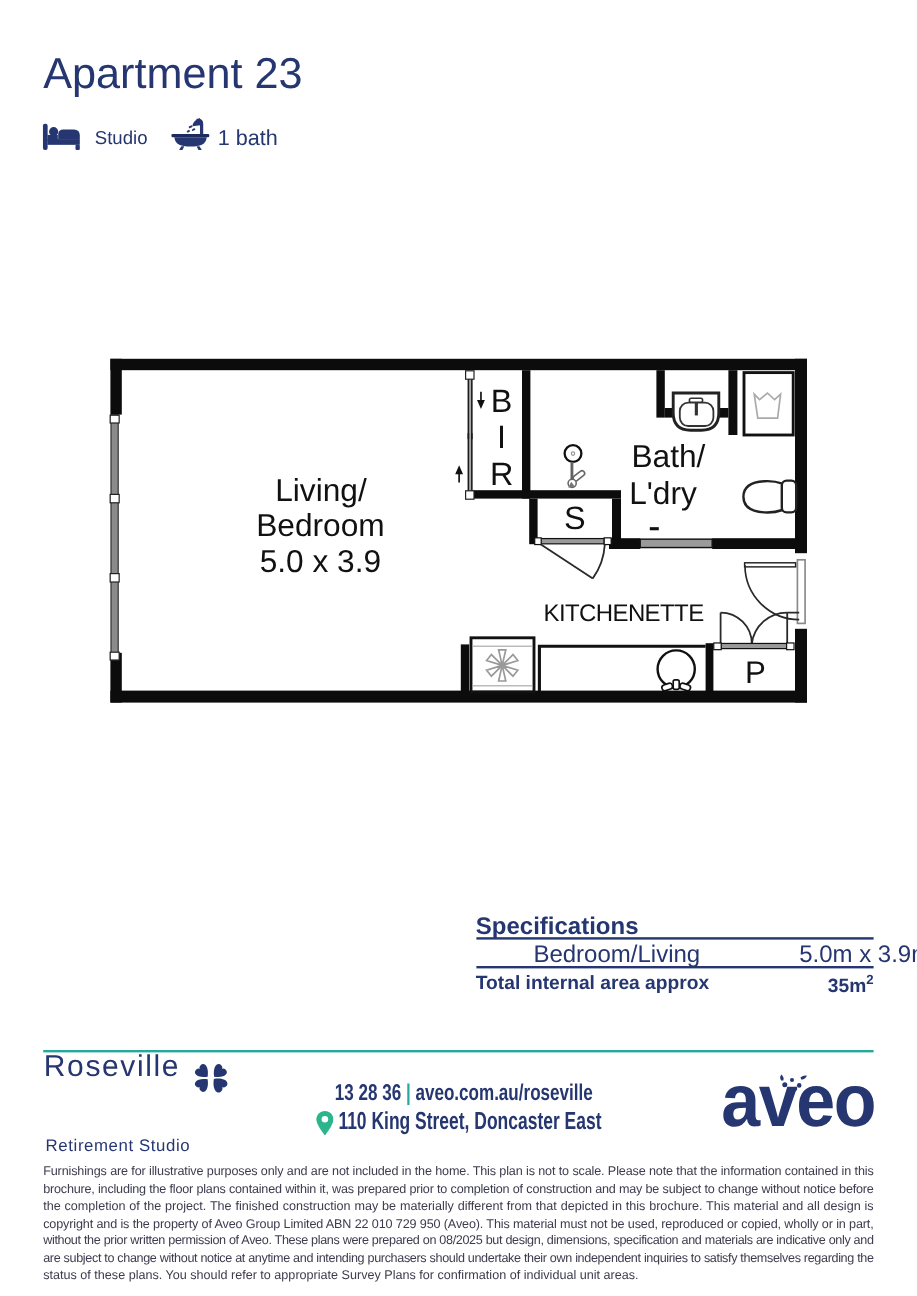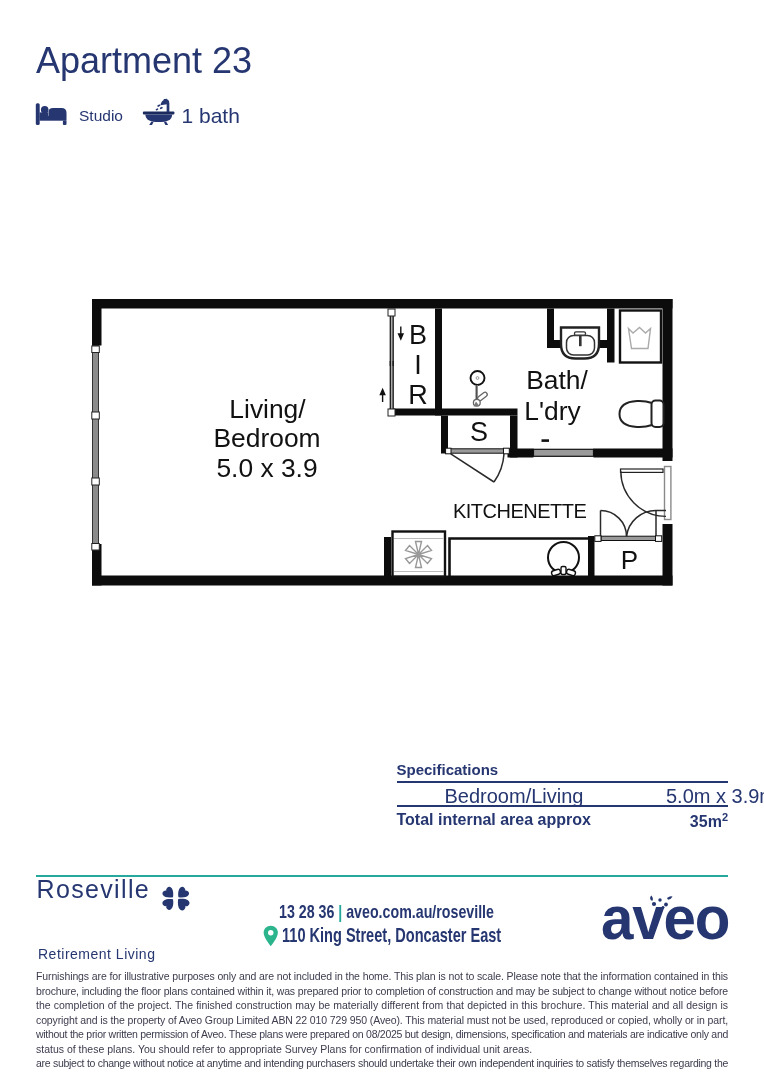--- a/index.html
+++ b/index.html
@@ -28,21 +28,21 @@
       <path d="M151.2 121.8 L149.2 125 L152 125 L153.6 121.8 Z"></path>
       <path d="M166.2 121.8 L168.2 125 L165.4 125 L163.8 121.8 Z"></path>
       <path d="M168 112 L168 103.3 Q168 100.4 165.2 100.4 L163.8 100.4" stroke="#253671" stroke-width="2.7" fill="none"></path>
       <path d="M166.6 98.4 L167 104.3 L160.4 105.3 Q160.8 100.4 166.6 98.4 Z"></path>
       <rect x="157.2" y="104.8" width="3.2" height="1.7" rx="0.8" transform="rotate(-28 158.8 105.6)"></rect>
       <rect x="159.8" y="107.2" width="3" height="1.6" rx="0.8" transform="rotate(-28 161.3 108)"></rect>
       <rect x="155.6" y="108.6" width="2.8" height="1.6" rx="0.8" transform="rotate(-28 157 109.4)"></rect>
     </g>
   </svg>
   <div class="abs navy" style="left:79px;top:107.7px;font-size:15.5px;line-height:15.5px;">Studio</div>
-  <div class="abs navy" style="left:181.5px;top:107.7px;font-size:21px;line-height:15.5px;">1 bath</div>
+  <div class="abs navy" style="left:181.5px;top:107.7px;font-size:18px;line-height:15.5px;">1 bath</div>
 
   <svg class="abs" style="left:0;top:0;" width="764" height="700" viewBox="0 0 764 700">
     <g fill="#0c0c0c" stroke="none">
 
       <rect x="92" y="299" width="580.5" height="9.5"></rect>
       <rect x="92" y="575.5" width="580.5" height="10"></rect>
       <rect x="92" y="299" width="9.5" height="46.5"></rect>
       <rect x="92" y="544" width="9.5" height="41.5"></rect>
       <rect x="662.5" y="299" width="10" height="162"></rect>
       <rect x="662.5" y="524" width="10" height="61.5"></rect>
@@ -166,41 +166,41 @@
       <text x="418" y="373.5" font-size="27" text-anchor="middle">I</text>
       <text x="418" y="403.8" font-size="27" text-anchor="middle">R</text>
       <text x="479" y="440.7" font-size="27" text-anchor="middle">S</text>
       <text x="557" y="388.9" font-size="26.4" text-anchor="middle">Bath/</text>
       <text x="552.5" y="420.1" font-size="26.4" text-anchor="middle">L'dry</text>
       <text x="519.6" y="517.8" font-size="20" letter-spacing="-0.5" text-anchor="middle">KITCHENETTE</text>
       <text x="629.5" y="568.8" font-size="26" text-anchor="middle">P</text>
     </g>
   </svg>
 
-  <div class="abs navy" style="left:396.5px;top:761px;font-size:15px;font-weight:bold;">Specifications</div>
+  <div class="abs navy" style="left:396.5px;top:761px;font-size:20px;font-weight:bold;">Specifications</div>
   <div class="abs" style="left:396.5px;top:780.5px;width:331.5px;height:2.2px;background:#253671;"></div>
   <div class="abs navy" style="left:396.5px;top:785px;width:331.5px;font-size:20px;margin-left:48px;">Bedroom/Living<span style="float:right;">5.0m x 3.9m</span></div>
   <div class="abs" style="left:396.5px;top:804.8px;width:331.5px;height:2.6px;background:#253671;"></div>
   <div class="abs navy" style="left:396.5px;top:811px;width:331.5px;font-size:16px;font-weight:bold;">Total internal area approx<span style="float:right;text-align:right;">35m<sup style="font-size:11px;">2</sup></span></div>
 
   <div class="abs" style="left:36px;top:875px;width:692px;height:2px;background:#27a89d;"></div>
 
   <svg class="abs" style="left:158px;top:884px;" width="36" height="28" viewBox="0 0 36 28">
     <defs>
       <path id="pt" d="M0 5.2 C -5.8 0.5, -5.2 -4.6, -1.9 -4.3 C -0.6 -4.2, 0 -3.3, 0 -2.7 C 0 -3.3, 0.6 -4.2, 1.9 -4.3 C 5.2 -4.6, 5.8 0.5, 0 5.2 Z"></path>
     </defs>
     <g fill="#253671">
       <use href="#pt" transform="translate(10.8,9.1) rotate(-45) scale(1.28,1.15)"></use>
       <use href="#pt" transform="translate(24.7,9.1) rotate(45) scale(1.28,1.15)"></use>
       <use href="#pt" transform="translate(10.8,19.6) rotate(-135) scale(1.28,1.15)"></use>
       <use href="#pt" transform="translate(24.7,19.6) rotate(135) scale(1.38,1.22)"></use>
     </g>
   </svg>
   <div class="abs navy" style="left:36.5px;top:873px;font-size:25px;line-height:33px;letter-spacing:1.35px;">Roseville</div>
-  <div class="abs navy" style="left:38px;top:946.8px;font-size:14px;line-height:14px;letter-spacing:0.5px;">Retirement Living</div>
+  <div class="abs navy" style="left:38px;top:946.8px;font-size:14px;line-height:14px;letter-spacing:0.5px;">Retirement Studio</div>
 
   <div class="abs navy" style="left:279.4px;top:902px;font-size:19px;line-height:19px;font-weight:bold;transform:scaleX(0.748);transform-origin:0 0;white-space:nowrap;">13 28 36 <span style="color:#27a89d;">|</span> aveo.com.au/roseville</div>
   <svg class="abs" style="left:262.5px;top:924.5px;" width="15.5" height="22.5" viewBox="0 0 17 24">
     <path d="M8.5 0.5 C13 0.5 16.3 4 16.3 8.2 C16.3 13.5 8.5 23 8.5 23 C8.5 23 0.7 13.5 0.7 8.2 C0.7 4 4 0.5 8.5 0.5 Z" fill="#2cb48d"></path>
     <circle cx="8.5" cy="8.2" r="3" fill="#ffffff"></circle>
   </svg>
   <div class="abs navy" style="left:281.7px;top:924.6px;font-size:20.5px;line-height:20.5px;font-weight:bold;transform:scaleX(0.710);transform-origin:0 0;white-space:nowrap;">110 King Street, Doncaster East</div>
 
   <div class="abs navy" style="left:600.5px;top:887px;font-size:62px;line-height:62px;font-weight:bold;letter-spacing:-1.2px;transform:scaleX(0.94);transform-origin:0 0;">aveo</div>
   <svg class="abs" style="left:637px;top:894px;" width="44" height="18" viewBox="0 0 44 18">
@@ -214,15 +214,15 @@
       <path d="M14 6.5 Q12 3.5 14.5 1.5 Q16.5 4 15.8 6.5 Z"></path>
     </g>
   </svg>
 
   <div class="abs" style="left:36px;top:969px;width:692px;font-size:10.5px;line-height:14.5px;color:#3c3c4e;">
     <div style="text-align:justify;text-align-last:justify;letter-spacing:-0.12px;">Furnishings are for illustrative purposes only and are not included in the home. This plan is not to scale. Please note that the information contained in this</div>
     <div style="text-align:justify;text-align-last:justify;letter-spacing:-0.17px;">brochure, including the floor plans contained within it, was prepared prior to completion of construction and may be subject to change without notice before</div>
     <div style="text-align:justify;text-align-last:justify;">the completion of the project. The finished construction may be materially different from that depicted in this brochure. This material and all design is</div>
     <div style="text-align:justify;text-align-last:justify;letter-spacing:-0.12px;">copyright and is the property of Aveo Group Limited ABN 22 010 729 950 (Aveo). This material must not be used, reproduced or copied, wholly or in part,</div>
     <div style="text-align:justify;text-align-last:justify;letter-spacing:-0.29px;">without the prior written permission of Aveo. These plans were prepared on 08/2025 but design, dimensions, specification and materials are indicative only and</div>
+    <div style="text-align:justify;text-align-last:justify;letter-spacing:-0.29px;">are subject to change without notice at anytime and intending purchasers should undertake their own independent inquiries to satisfy themselves regarding the</div>
     <div>status of these plans. You should refer to appropriate Survey Plans for confirmation of individual unit areas.</div>
-    <div style="text-align:justify;text-align-last:justify;letter-spacing:-0.29px;">are subject to change without notice at anytime and intending purchasers should undertake their own independent inquiries to satisfy themselves regarding the</div>
   </div>
 
 </body></html>

